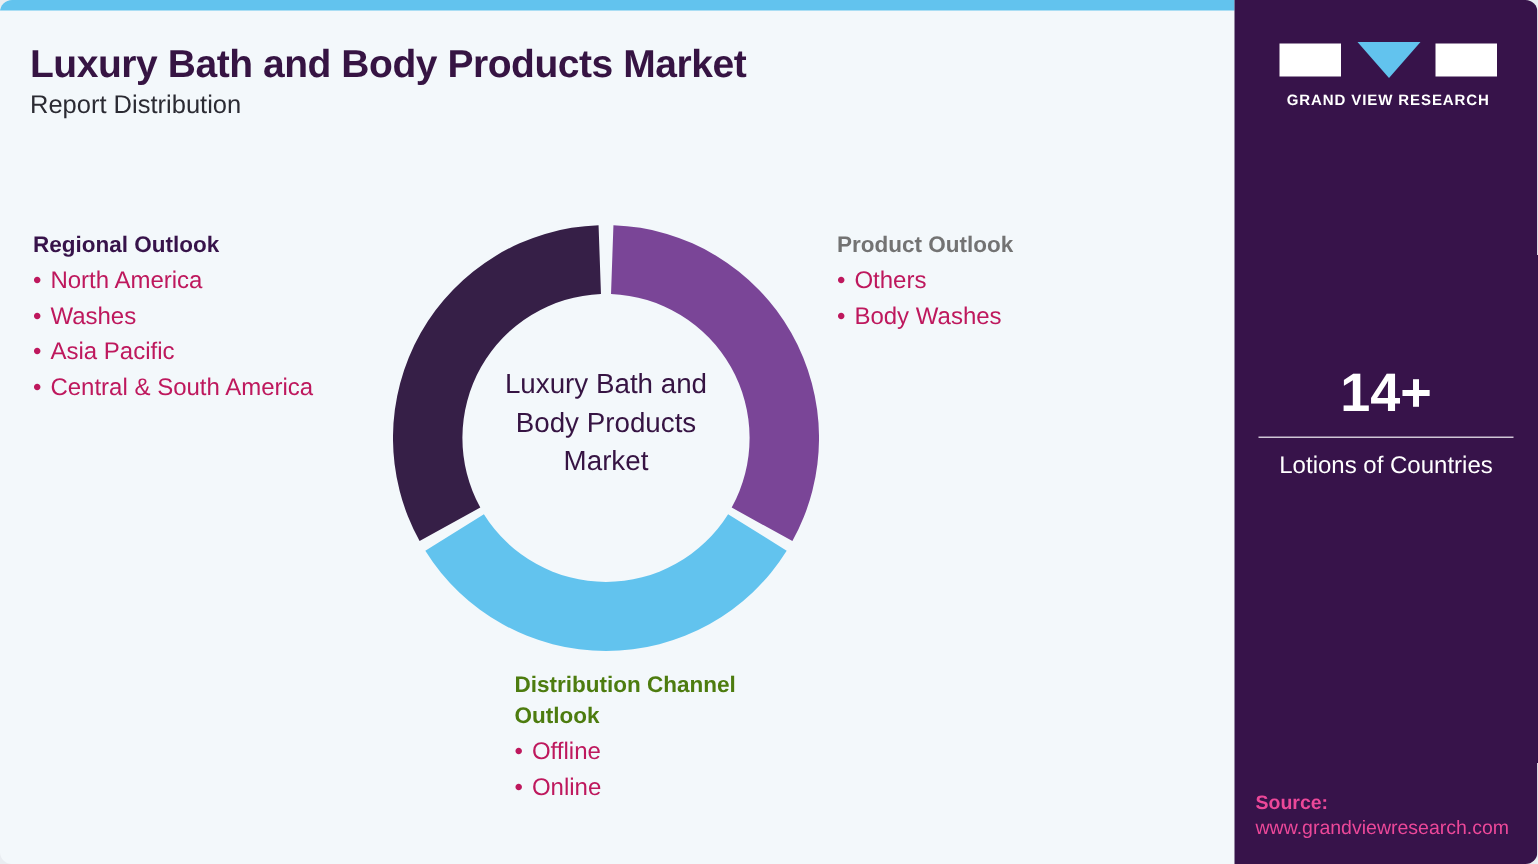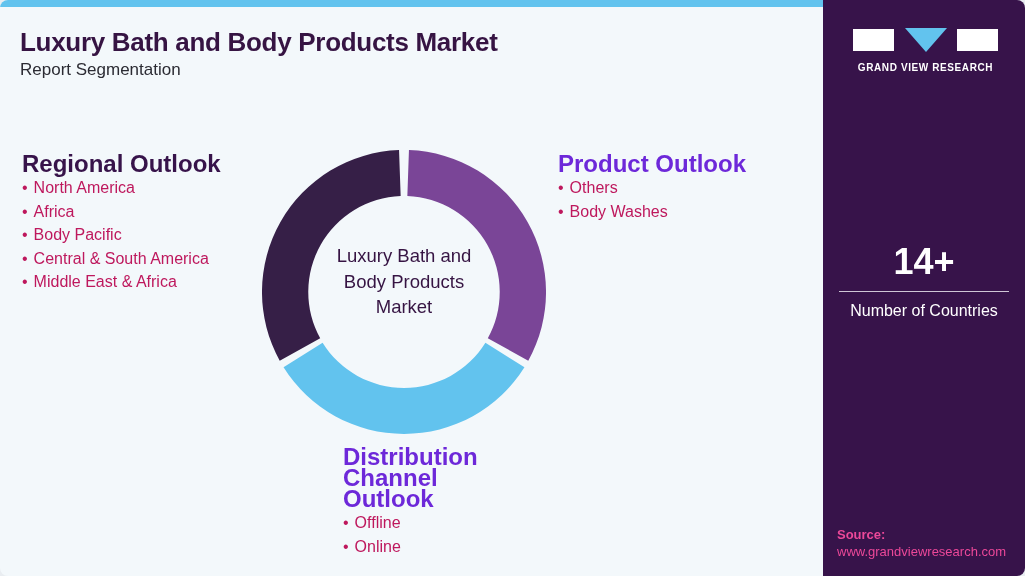--- a/index.html
+++ b/index.html
@@ -30,53 +30,52 @@
   .logo-box { width: 41px; height: 22px; background: #fff; position: relative; }
   .logo-tri { width: 0; height: 0; border-left: 21px solid transparent; border-right: 21px solid transparent; border-top: 24px solid #62c3ee; }
   .logo-text { margin-top: 10px; font-size: 10px; font-weight: bold; color: #fff; letter-spacing: 0.6px; text-align: center; }
   .stat { position: absolute; left: 0; top: 242px; width: 202px; text-align: center; color: #fff; }
   .stat-num { font-size: 36px; font-weight: bold; line-height: 40px; }
   .stat-rule { width: 170px; height: 1px; background: #cfc6d6; margin: 9px auto 8px; }
   .stat-label { font-size: 16px; line-height: 22px; }
   .source { position: absolute; left: 14px; top: 526px; color: #ec4899; font-size: 13px; line-height: 17px; }
   .source b { display: block; font-weight: bold; }
   .seg { position: absolute; }
-  .seg h3 { margin: 0 0 2px 0; font-size: 24px; font-weight: bold; line-height: 21px; }
+  .seg h3 { margin: 0 0 2px 0; font-size: 15px; font-weight: bold; line-height: 21px; }
   .seg ul { list-style: none; margin: 0; padding: 0; }
   .seg li { font-size: 16px; line-height: 23.6px; color: #be185d; }
   .seg li::before { content: "\2022"; margin-right: 6px; }
   .regional { left: 22px; top: 153px; }
   .regional h3 { color: #37134a; }
   .product { left: 558px; top: 153px; }
-  .product h3 { color: #6d28d9; }
+  .product h3 { color: #737373; }
   .dist { left: 343px; top: 446px; }
-  .dist h3 { color: #6d28d9; }
+  .dist h3 { color: #4d7c0f; }
   .donut { position: absolute; left: 262px; top: 150px; width: 284px; height: 284px; }
   .center-label {
     position: absolute; left: 330px; top: 243px; width: 148px; text-align: center;
     font-size: 18.5px; line-height: 25.5px; color: #361443;
   }
 </style>
 </head>
 <body>
 
 <div class="card">
   <div class="topbar"></div>
 
   <h1 class="title">Luxury Bath and Body Products Market</h1>
-  <div class="subtitle">Report Segmentation</div>
+  <div class="subtitle">Report Distribution</div>
 
   <div class="seg regional">
     <h3>Regional Outlook</h3>
     <ul>
       <li>North America</li>
-      <li>Africa</li>
-      <li>Body Pacific</li>
+      <li>Washes</li>
+      <li>Asia Pacific</li>
       <li>Central &amp; South America</li>
-      <li>Middle East &amp; Africa</li>
     </ul>
   </div>
 
   <svg class="donut" viewBox="0 0 284 284">
     <g transform="translate(142,142)">
 
       <path d="M 4.96 -141.91 A 142 142 0 0 1 124.27 68.73 L 83.80 46.34 A 96 96 0 0 0 3.35 -95.94 Z" fill="#7a4597"></path>
 
       <path d="M 120.46 75.18 A 142 142 0 0 1 -120.46 75.18 L -81.41 50.82 A 96 96 0 0 0 81.41 50.82 Z" fill="#62c3ee"></path>
 
@@ -107,21 +106,21 @@
         <div class="logo-box"></div>
         <div class="logo-tri"></div>
         <div class="logo-box"></div>
       </div>
       <div class="logo-text">GRAND VIEW RESEARCH</div>
     </div>
 
     <div class="stat">
       <div class="stat-num">14+</div>
       <div class="stat-rule"></div>
-      <div class="stat-label">Number of Countries</div>
+      <div class="stat-label">Lotions of Countries</div>
     </div>
 
     <div class="source">
       <b>Source:</b>
       <span>www.grandviewresearch.com</span>
     </div>
   </div>
 </div>
 
 </body></html>

